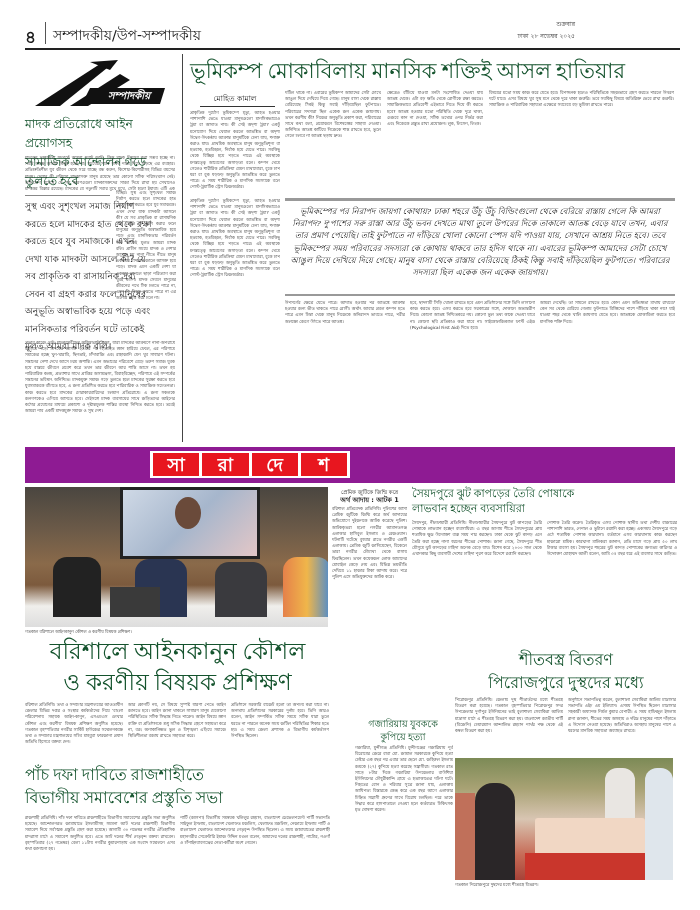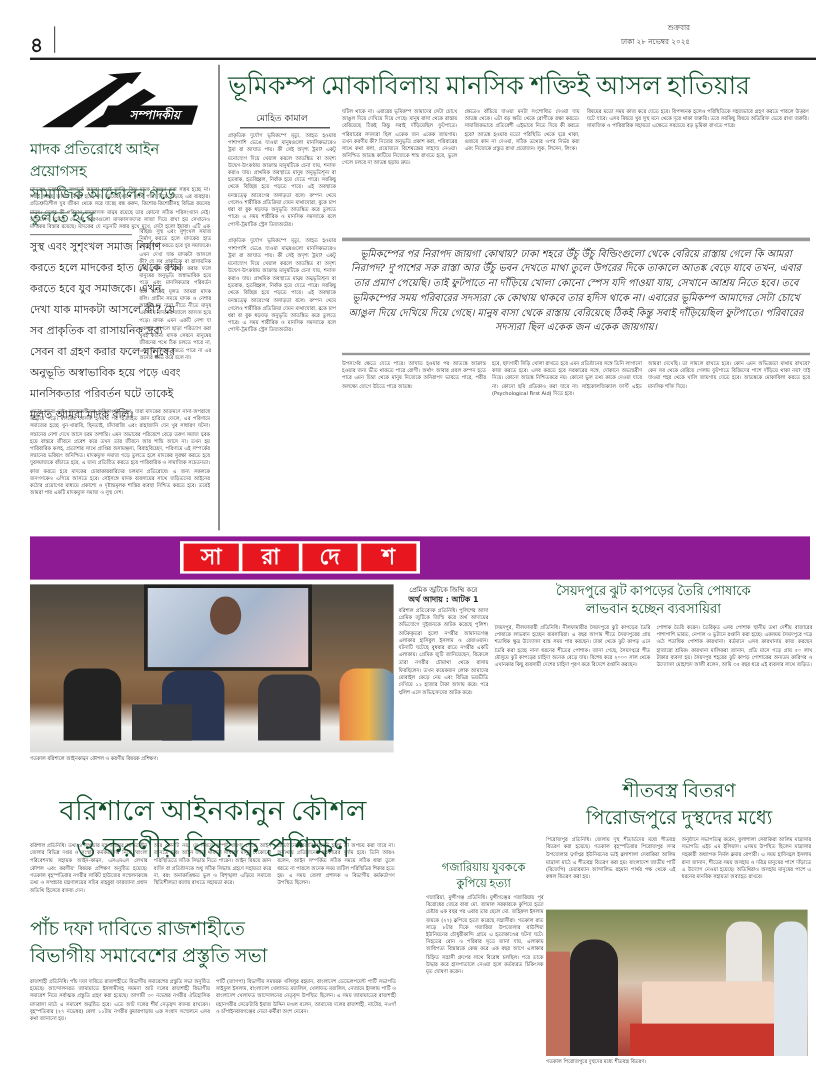--- a/index.html
+++ b/index.html
@@ -29,20 +29,21 @@
   .photo{overflow:hidden;}
   .caption{font-size:4.2px;color:#333;font-family:"DejaVu Sans",sans-serif;}
   .callout{font-size:8.2px;line-height:12.2px;font-style:italic;text-align:center;color:#222;}
 </style>
 </head>
 <body>
 
 <div class="abs masthead">
   <span class="abs pgnum">৪</span>
   <span class="abs pgsep"></span>
+  <span class="abs pgsec">সম্পাদকীয়/উপ-সম্পাদকীয়</span>
   <div class="abs mdate">
     <div>শুক্রবার</div>
     <div>ঢাকা ২৮ নভেম্বর ২০২৫</div>
   </div>
 </div>
 
 <div class="abs edlogo">
   <svg width="135" height="52" viewBox="0 0 135 52">
     <polygon points="5,48 70,6 82,6 30,48" fill="#111"></polygon>
     <polygon points="40,48 90,16 100,22 58,48" fill="#111"></polygon>
@@ -91,42 +92,42 @@
 <div class="abs photo" style="left:25px;top:487px;width:303px;height:140px;background:linear-gradient(180deg,#4a4640 0%,#6b5a48 30%,#8a6a4a 55%,#7c5a3d 70%,#f0efec 85%,#ddd 100%);">
   <div class="abs" style="left:95px;top:0;width:140px;height:72px;background:linear-gradient(135deg,#cfd9e6,#a6b6cc 50%,#e3c7c7);border:3px solid #222;"></div>
   <div class="abs" style="left:150px;top:10px;width:26px;height:32px;border-radius:50%;background:#6a4a3a;"></div>
   <div class="abs" style="left:28px;top:70px;width:48px;height:60px;background:#222;border-radius:14px 14px 0 0;"></div>
   <div class="abs" style="left:110px;top:72px;width:52px;height:58px;background:#2a3552;border-radius:14px 14px 0 0;"></div>
   <div class="abs" style="left:190px;top:75px;width:52px;height:55px;background:#3a3a3e;border-radius:14px 14px 0 0;"></div>
   <div class="abs" style="left:258px;top:70px;width:48px;height:60px;background:linear-gradient(90deg,#e5814a,#f0b64a,#4a8ad0);border-radius:14px 14px 0 0;"></div>
   <div class="abs" style="left:85px;top:100px;width:50px;height:30px;background:#3a3a3a;"></div>
 </div>
 <div class="abs caption" style="left:25px;top:629px;">গতকাল বরিশালে আইনকানুন কৌশল ও করণীয় বিষয়ক প্রশিক্ষণ।</div>
-<div class="abs head1" style="left:25px;top:660px;width:305px;text-align:center;font-size:23px;line-height:31px;">
+<div class="abs head1" style="left:25px;top:636px;width:305px;text-align:center;font-size:23px;line-height:31px;">
   <div>বরিশালে আইনকানুন কৌশল</div>
   <div>ও করণীয় বিষয়ক প্রশিক্ষণ</div>
 </div>
 <div class="abs text" style="left:25px;top:702px;width:98px;height:56px;">বরিশাল প্রতিনিধি। তথ্য ও সম্প্রচার মন্ত্রণালয়ের আওতাধীন জেলার বিভিন্ন দপ্তর ও সংস্থার কর্মকর্তাদের নিয়ে 'বাংলা পরিবেশনায় সহায়ক আইন-কানুন, এসএমএস লেখার কৌশল এবং করণীয়' বিষয়ক প্রশিক্ষণ অনুষ্ঠিত হয়েছে। গতকাল বৃহস্পতিবার নগরীর সার্কিট হাউজের সম্মেলনকক্ষে তথ্য ও সম্প্রচার মন্ত্রণালয়ের সচিব মাহবুবা ফারজানা প্রধান অতিথি হিসেবে বক্তব্য দেন।</div>
 <div class="abs text" style="left:128px;top:702px;width:98px;height:56px;">আর কোনটি নয়, সে বিষয়ে সুস্পষ্ট ধারণা পেতে আইন জানতে হবে। আইন জানা থাকলে সাধারণ মানুষ যেকোনো পরিস্থিতিতে সঠিক সিদ্ধান্ত নিতে পারেন। আইন বিষয়ে জ্ঞান ব্যক্তি বা প্রতিষ্ঠানকে শুধু সঠিক সিদ্ধান্ত গ্রহণে সহায়তা করে না, বরং অনাকাঙ্ক্ষিত ভুল ও বিশৃঙ্খলা এড়িয়ে সমাজে স্থিতিশীলতা বজায় রাখতে সহায়তা করে।</div>
 <div class="abs text" style="left:231px;top:702px;width:98px;height:56px;">প্রতিষ্ঠানে সরকারি বাজেট হলো তা অপচয় করা যাবে না। অন্যথায় প্রতিষ্ঠানের সরকারের দুর্নাম হবে। তিনি আরও বলেন, আইন সম্পর্কিত সঠিক সময়ে সঠিক ধারা তুলে ধরতে না পারলে অনেক সময় জটিল পরিস্থিতির শিকার হতে হয়। এ সময় জেলা প্রশাসক ও বিভাগীয় কর্মকর্তাগণ উপস্থিত ছিলেন।</div>
 
 <div class="abs head1" style="left:25px;top:763px;width:305px;text-align:left;font-size:16px;line-height:23px;">
   <div>পাঁচ দফা দাবিতে রাজশাহীতে</div>
   <div>বিভাগীয় সমাবেশের প্রস্তুতি সভা</div>
 </div>
 <div class="abs text" style="left:25px;top:815px;width:150px;height:90px;">রাজশাহী প্রতিনিধি। পাঁচ দফা দাবিতে রাজশাহীতে বিভাগীয় সমাবেশের প্রস্তুতি সভা অনুষ্ঠিত হয়েছে। আন্দোলনরত জামায়াতে ইসলামীসহ সমমনা আট দলের রাজশাহী বিভাগীয় সমাবেশ নিয়ে সর্বাত্মক প্রস্তুতি গ্রহণ করা হয়েছে। আগামী ৩০ নভেম্বর নগরীর ঐতিহাসিক মাদরাসা মাঠে এ সমাবেশ অনুষ্ঠিত হবে। এতে আট দলের শীর্ষ নেতৃবৃন্দ বক্তব্য রাখবেন। বৃহস্পতিবার (২৭ নভেম্বর) বেলা ১১টায় নগরীর কুমারপাড়ায় এক সংবাদ সম্মেলনে এসব কথা জানানো হয়।</div>
 <div class="abs text" style="left:180px;top:815px;width:150px;height:90px;">পার্টি (জাগপা) বিভাগীয় সমন্বয়ক খলিলুর রহমান, বাংলাদেশ ডেভেলপমেন্ট পার্টি সভাপতি সাইফুল ইসলাম, বাংলাদেশ খেলাফত মজলিস, খেলাফত মজলিস, নেজামে ইসলাম পার্টি ও বাংলাদেশ খেলাফত আন্দোলনের নেতৃবৃন্দ উপস্থিত ছিলেন। এ সময় জামায়াতের রাজশাহী মহানগরীর সেক্রেটারি ইমাজ উদ্দিন মণ্ডল বলেন, আমাদের দলের রাজশাহী, নাটোর, নওগাঁ ও চাঁপাইনবাবগঞ্জের নেতা-কর্মীরা অংশ নেবেন।</div>
 
 <div class="abs" style="left:332px;top:488px;width:75px;text-align:center;font-family:'DejaVu Sans',sans-serif;">
   <div style="font-size:5.5px;line-height:8px;">প্রেমিক জুটিকে জিম্মি করে</div>
   <div style="font-size:6.5px;line-height:9px;font-weight:bold;">অর্থ আদায় : আটক 1</div>
 </div>
 <div class="abs text" style="left:332px;top:506px;width:75px;height:190px;">বরিশাল প্রতিবেদক প্রতিনিধি। পুলিশের আসা প্রেমিক জুটিকে জিম্মি করে অর্থ আদায়ের অভিযোগে দুইজনকে আটক করেছে পুলিশ। আটককৃতরা হলো নগরীর আমানতগঞ্জ এলাকার হাসিবুল ইসলাম ও রেজওয়ান। ঘটনাটি ঘটেছে বুধবার রাতে নগরীর একটি এলাকায়। প্রেমিক জুটি জানিয়েছেন, বিকেলে তারা নগরীর চৌমাথা থেকে বাসায় ফিরছিলেন। তখন কয়েকজন লোক আমাদের মোবাইল কেড়ে নেয় এবং বিভিন্ন ভয়ভীতি দেখিয়ে ১১ হাজার টাকা আদায় করে। পরে পুলিশ এসে অভিযুক্তদের আটক করে।</div>
 
-<div class="abs head1" style="left:412px;top:486px;width:265px;text-align:center;font-size:11px;line-height:15px;">
+<div class="abs head1" style="left:412px;top:486px;width:265px;font-size:11px;line-height:15px;">
   <div>সৈয়দপুরে ঝুট কাপড়ের তৈরি পোষাকে</div>
   <div>লাভবান হচ্ছেন ব্যবসায়িরা</div>
 </div>
 <div class="abs text" style="left:412px;top:520px;width:130px;height:120px;">সৈয়দপুর, নীলফামারী প্রতিনিধি। নীলফামারীর সৈয়দপুরে ঝুট কাপড়ের তৈরি পোষাকে লাভবান হচ্ছেন ব্যবসায়িরা। এ বছর আগাম শীতে সৈয়দপুরের প্রায় শতাধিক ক্ষুদ্র উদ্যোক্তা ব্যস্ত সময় পার করছেন। ঢাকা থেকে ঝুট কাপড় এনে তৈরি করা হচ্ছে নানা ধরনের শীতের পোশাক। জানা গেছে, সৈয়দপুরে শীত মৌসুমে ঝুট কাপড়ের চাহিদা অনেক বেড়ে যায়। বিশেষ করে ২০০০ সাল থেকে এখানকার কিছু ব্যবসায়ী দেশের চাহিদা পূরণ করে বিদেশে রপ্তানি করছেন।</div>
 <div class="abs text" style="left:547px;top:520px;width:130px;height:120px;">পোশাক তৈরি করেন। তৈরিকৃত এসব পোশাক স্থানীয় তথা দেশীয় বাজারের পাশাপাশি ভারত, নেপাল ও ভুটানে রপ্তানি করা হচ্ছে। একসময় সৈয়দপুরে গড়ে ওঠে শতাধিক পোশাক কারখানা। বর্তমানে এসব কারখানায় কাজ করছেন হাজারো শ্রমিক। কারখানা মালিকরা জানান, প্রতি মাসে গড়ে প্রায় ৫০ লাখ টাকার ব্যবসা হয়। সৈয়দপুর শহরের ঝুট কাপড় পোশাকের অন্যতম কারিগর ও উদ্যোক্তা মোহাম্মদ আলী বলেন, আমি ৩৫ বছর ধরে এই ব্যবসার সাথে জড়িত।</div>
 
 <div class="abs head1" style="left:353px;top:718px;width:100px;text-align:center;font-size:9.5px;line-height:13px;">
   <div>গজারিয়ায় যুবককে</div>
   <div>কুপিয়ে হত্যা</div>
 </div>

